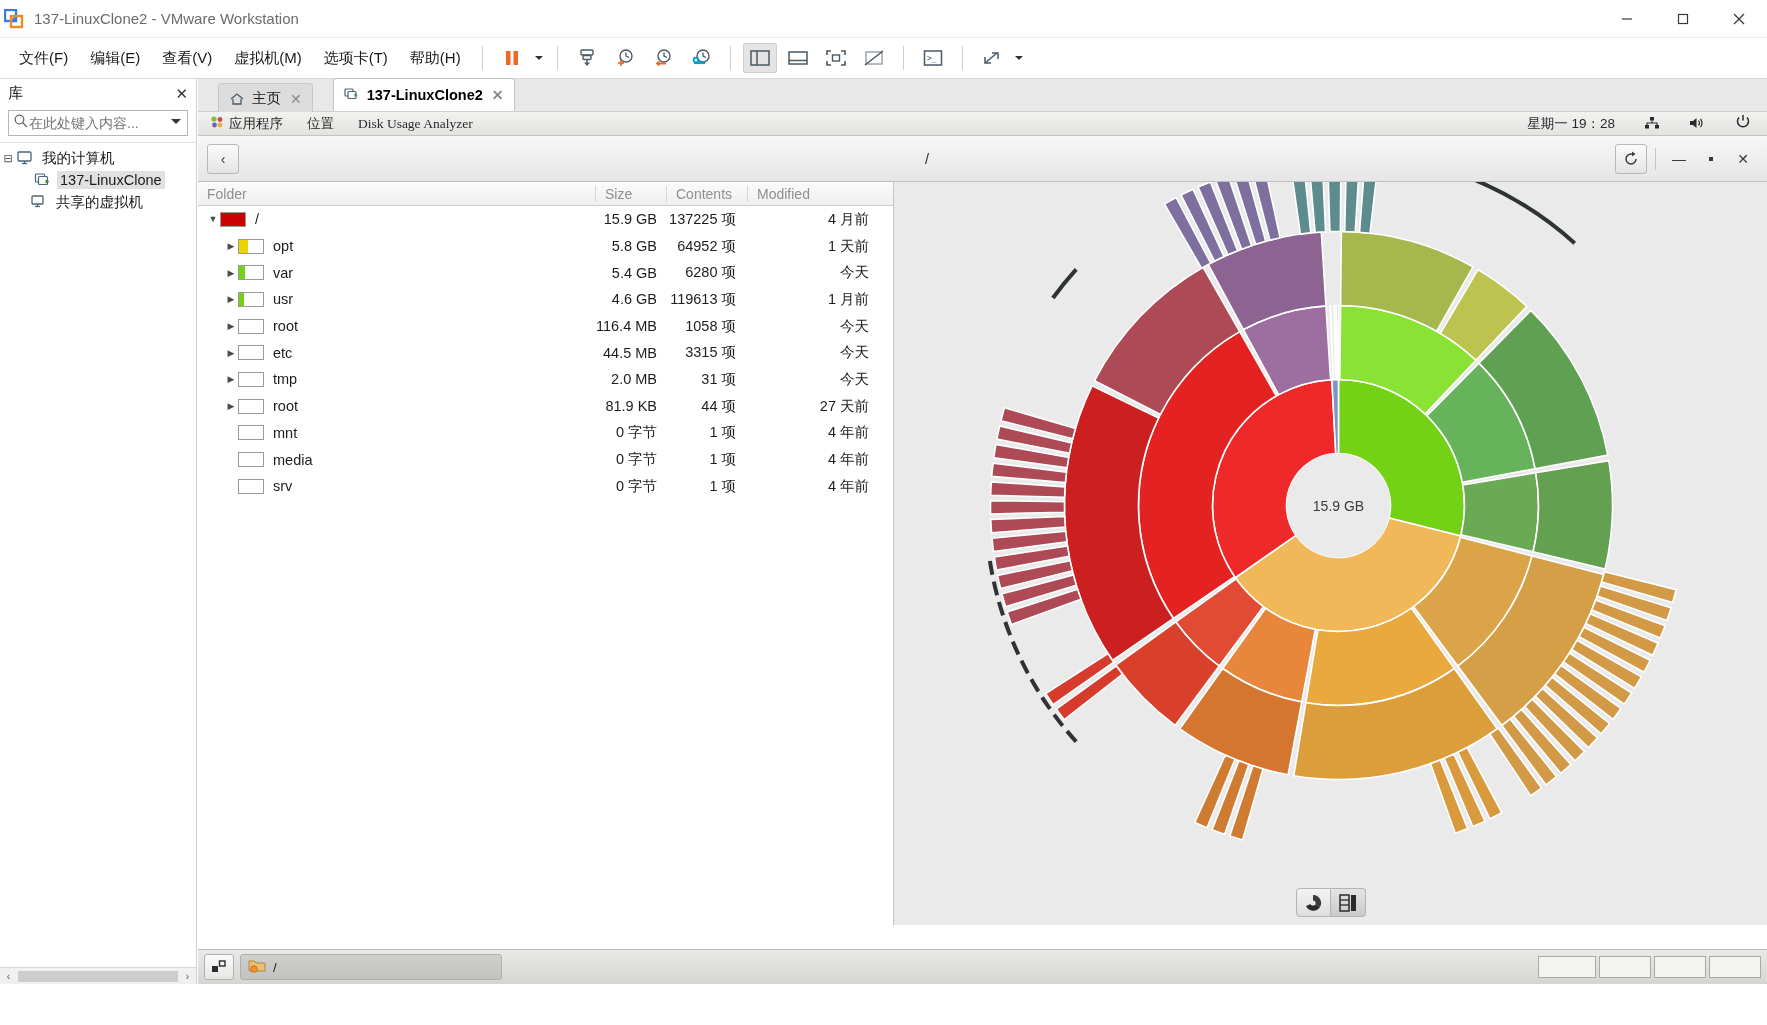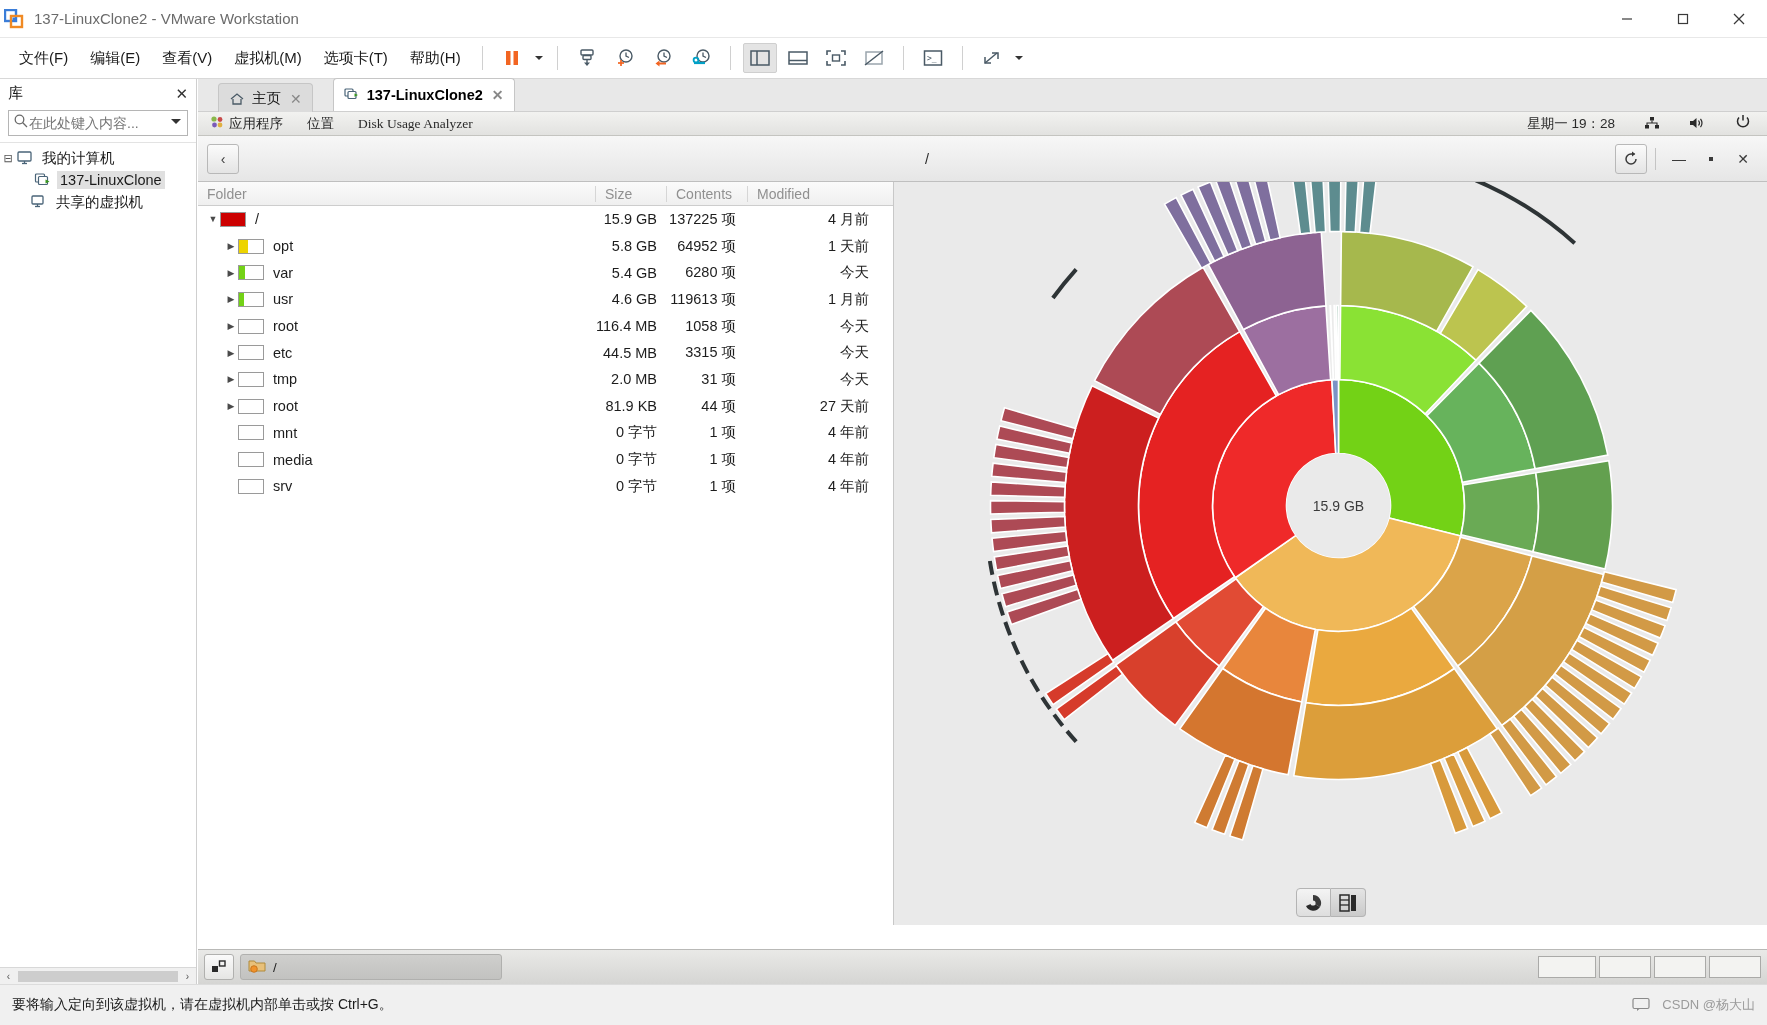--- a/index.html
+++ b/index.html
@@ -767,26 +767,14 @@
       <span>/</span>
     </div>
     <div class="tb-right-boxes">
       <div class="tb-rb wide"></div>
       <div class="tb-rb"></div>
       <div class="tb-rb"></div>
       <div class="tb-rb"></div>
     </div>
   </div>
 
-  <div class="vm-statusbar">
-    <span>要将输入定向到该虚拟机，请在虚拟机内部单击或按 Ctrl+G。</span>
-    <span class="vm-status-right">
-      <span>
-        <svg width="18" height="14" viewBox="0 0 18 14">
-          <rect x="1" y="1.5" width="16" height="10" rx="1.5" fill="none" stroke="#8a8a8a" stroke-width="1.2"></rect>
-          <path d="M5 11.5 L5 14 L8 11.5" fill="#8a8a8a"></path>
-        </svg>
-      </span>
-      <span class="watermark">CSDN @杨大山</span>
-    </span>
-  </div>
 
 </div>
 
 </body></html>

